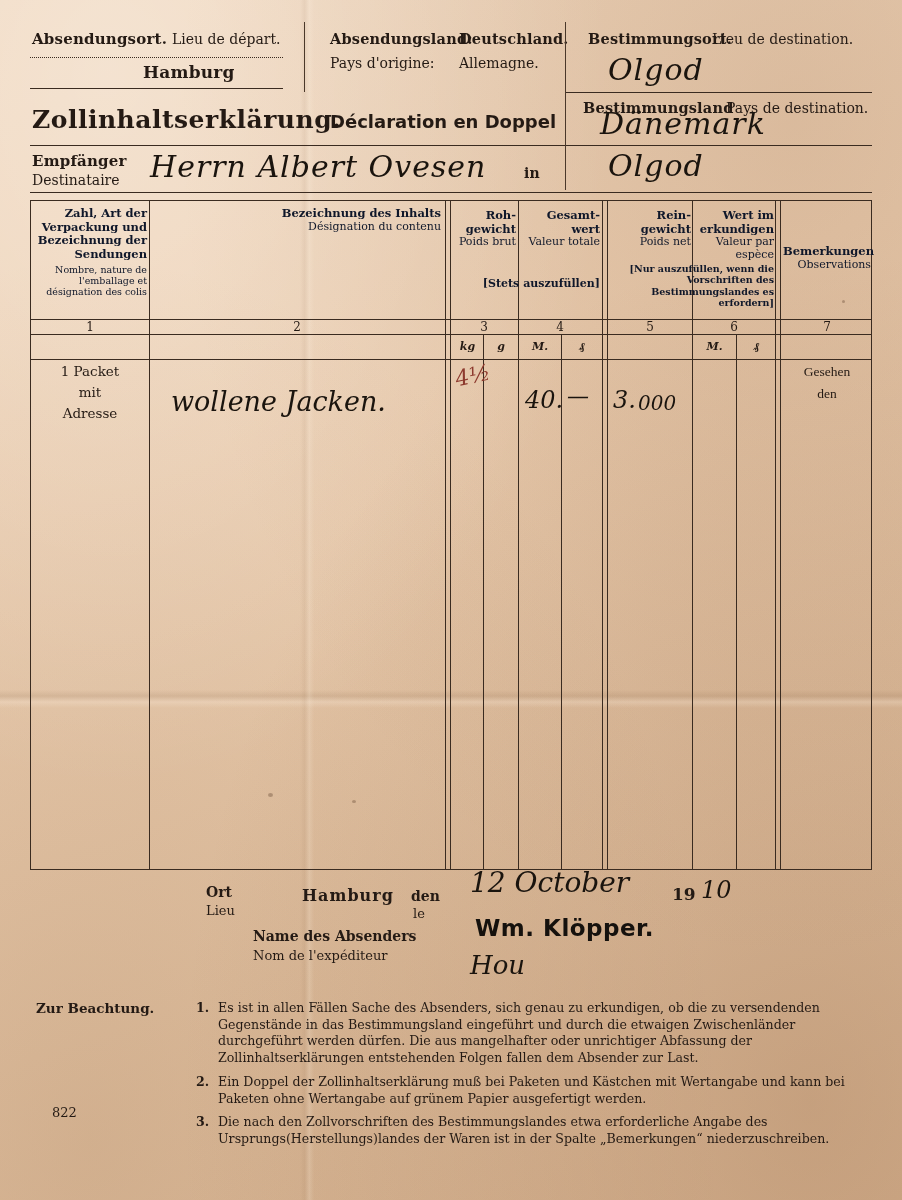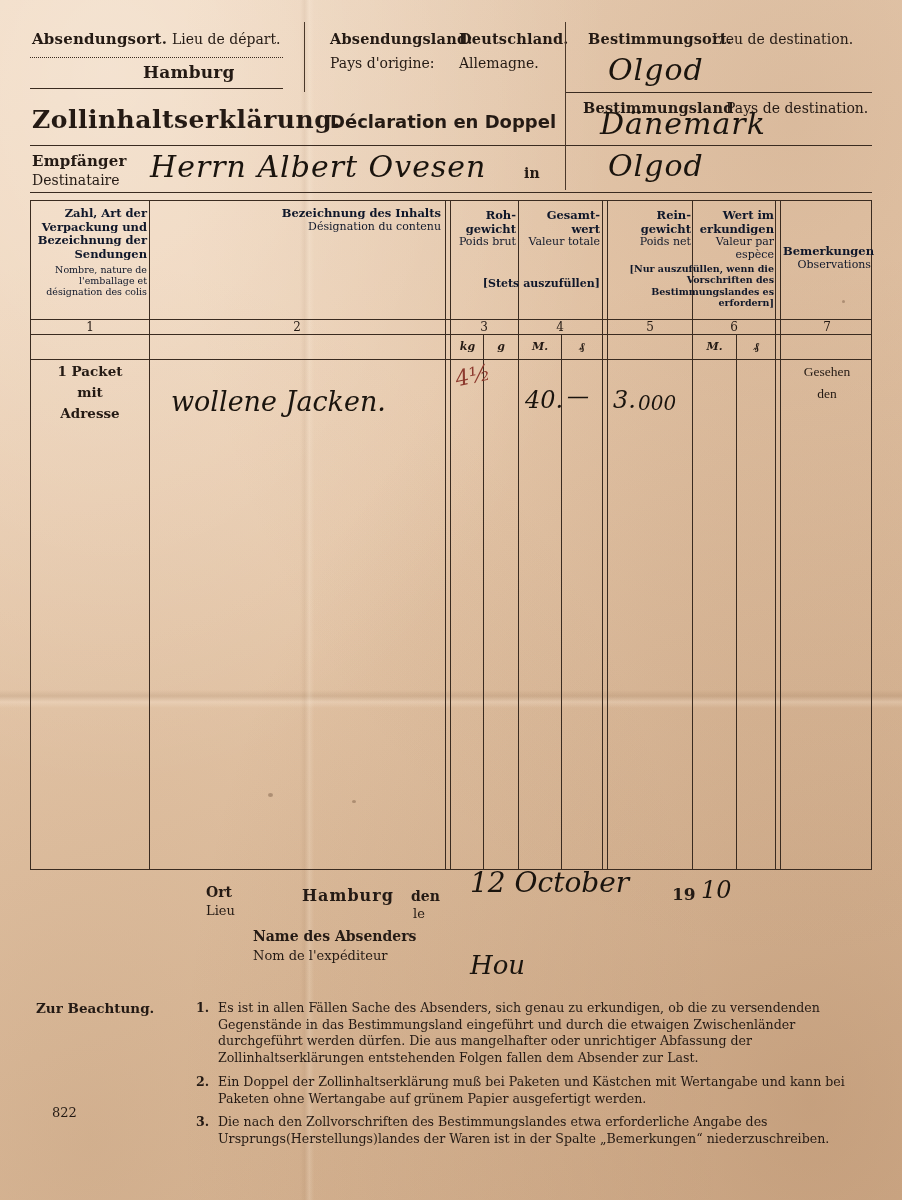--- a/index.html
+++ b/index.html
@@ -268,21 +268,21 @@
     <div class="numrow" style="left:663px;top:119px;width:80px;">6</div>
     <div class="numrow" style="left:752px;top:119px;width:88px;">7</div>
 
     <div class="unitrow" style="left:421px;top:139px;width:31px;">kg</div>
     <div class="unitrow" style="left:454px;top:139px;width:32px;">g</div>
     <div class="unitrow" style="left:489px;top:139px;width:40px;">M.</div>
     <div class="unitrow" style="left:532px;top:139px;width:38px;">₰</div>
     <div class="unitrow" style="left:663px;top:139px;width:41px;">M.</div>
     <div class="unitrow" style="left:707px;top:139px;width:37px;">₰</div>
 
-    <div class="abs" style="left:2px;top:160px;width:114px;text-align:center;font-family:'DejaVu Serif',serif;font-weight:700;font-size:13.5px;line-height:1.55;">
+    <div class="abs" style="left:2px;top:160px;width:114px;text-align:center;font-family:'DejaVu Serif',serif;font-weight:400;font-size:13.5px;line-height:1.55;">
       <div>1 Packet</div>
       <div>mit</div>
       <div>Adresse</div>
     </div>
     <div class="abs hw" style="left:140px;top:185px;font-size:27px;">wollene Jacken.</div>
     <div class="abs hw red" style="left:424px;top:162px;font-size:22px;transform:rotate(-12deg);">4½</div>
     <div class="abs hw" style="left:494px;top:185px;font-size:24px;">40.</div>
     <div class="abs hw" style="left:536px;top:183px;font-size:22px;">—</div>
     <div class="abs hw" style="left:582px;top:185px;font-size:24px;">3.</div>
     <div class="abs hw" style="left:607px;top:190px;font-size:20px;">000</div>
@@ -296,20 +296,21 @@
   <div class="abs ft-label-fr" style="left:206px;top:903px;">Lieu</div>
   <div class="abs ft-label" style="left:302px;top:886px;font-size:16px;letter-spacing:1px;">Hamburg</div>
   <div class="abs ft-label" style="left:411px;top:888px;font-size:14px;">den</div>
   <div class="abs ft-label-fr" style="left:413px;top:906px;font-size:13px;">le</div>
   <div class="abs hw" style="left:470px;top:866px;font-size:28px;">12 October</div>
   <div class="abs ft-label" style="left:672px;top:884px;font-size:17px;">19</div>
   <div class="abs hw" style="left:701px;top:876px;font-size:24px;">10</div>
 
   <div class="abs ft-label" style="left:253px;top:928px;">Name des Absenders</div>
   <div class="abs ft-label-fr" style="left:253px;top:948px;">Nom de l'expéditeur</div>
+  <div class="abs stamp-name" style="left:475px;top:915px;">Wm. Klöpper.</div>
   <div class="abs hw" style="left:470px;top:950px;font-size:26px;">Hou</div>
 
   <div id="zur-beachtung">Zur Beachtung.</div>
   <div id="notes">
     <div class="note">
       <span class="n">1.</span>
       <span>Es ist in allen Fällen Sache des Absenders, sich genau zu erkundigen, ob die zu versendenden Gegenstände in das Bestimmungsland eingeführt und durch die etwaigen Zwischenländer durchgeführt werden dürfen. Die aus mangelhafter oder unrichtiger Abfassung der Zollinhaltserklärungen entstehenden Folgen fallen dem Absender zur Last.</span>
     </div>
     <div class="note">
       <span class="n">2.</span>

